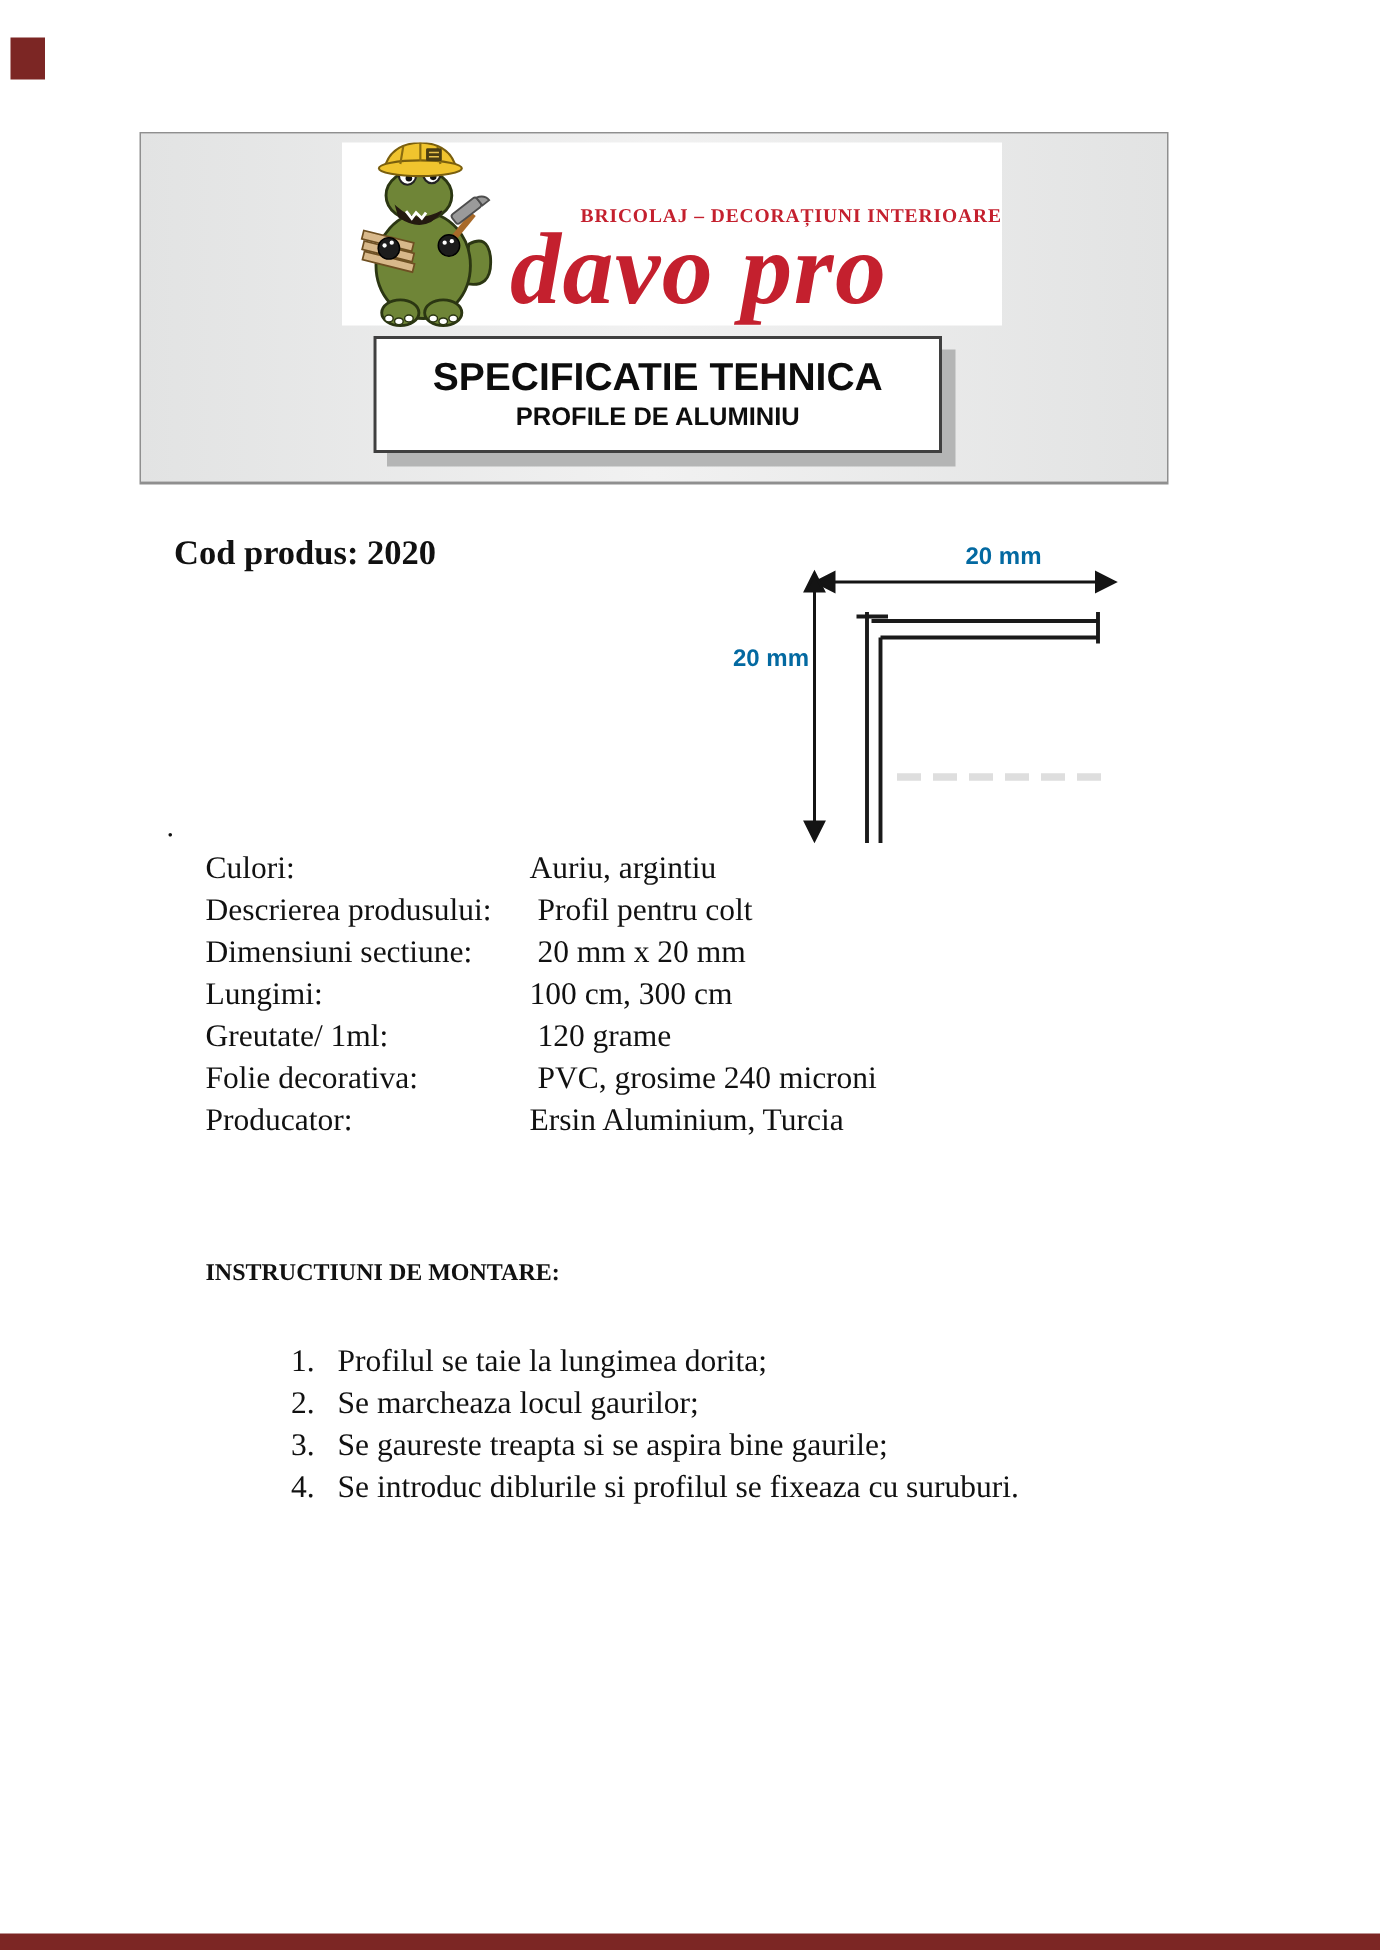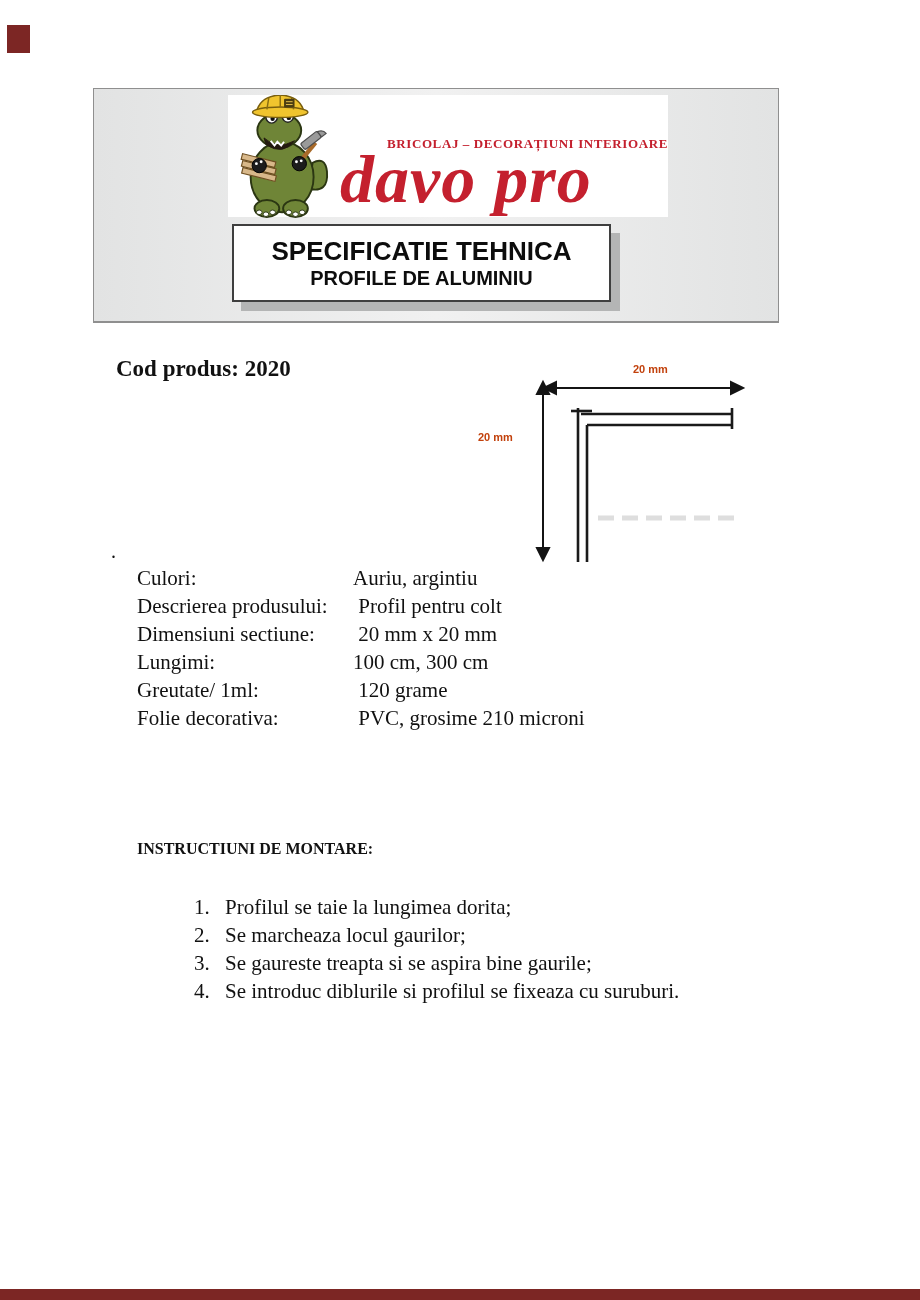--- a/index.html
+++ b/index.html
@@ -16,33 +16,33 @@
          background:linear-gradient(90deg,#e2e3e3,#f1f1f1 50%,#e2e3e3);
          border:1px solid #8f8f8f;border-bottom-width:2px;}
   .logo-band{left:228px;top:95px;width:440px;height:122px;background:#ffffff;}
   .mascot{left:236px;top:95px;}
   .tagline{left:387px;top:136px;width:260px;white-space:nowrap;
            font-family:Liberation Serif, serif;font-weight:bold;font-size:13px;
            letter-spacing:0.6px;color:#c4202e;}
   .brand{left:340px;top:142px;font-family:"Liberation Serif",serif;font-weight:bold;
          font-size:68px;line-height:1.1;color:#c4202e;letter-spacing:1px;font-style:italic;}
 
-  .title-box{left:232px;top:224px;width:375px;height:74px;background:#fff;
+  .title-box{left:249px;top:224px;width:375px;height:74px;background:#fff;
              border:2px solid #3f3f3f;box-shadow:9px 9px 0 #b4b5b5;
              display:flex;flex-direction:column;align-items:center;justify-content:center;
              font-family:"Liberation Sans",sans-serif;font-weight:bold;color:#0d0d0d;}
   .title-line1{font-size:26px;line-height:30px;}
-  .title-line2{font-size:20px;line-height:24px;}
+  .title-line2{font-size:17px;line-height:24px;}
 
   .cod{left:116px;top:356px;font-weight:bold;font-size:23px;}
 
   
   .diagram{left:470px;top:355px;width:320px;height:215px;}
-  .dim-label{font-family:"Liberation Sans",sans-serif;font-weight:bold;font-size:11px;
-             color:#c2410c;width:72px;}
+  .dim-label{font-family:"Liberation Sans",sans-serif;font-weight:bold;font-size:16px;
+             color:#0369a1;text-align:center;width:72px;}
   .dim-top{left:633px;top:363px;}
   .dim-left{left:478px;top:431px;}
 
   .stray-dot{left:111px;top:540px;font-size:20px;}
 
   
   .specs{left:137px;top:564px;width:720px;font-size:21px;line-height:28px;}
   .spec-row{display:flex;}
   .spec-label{flex:0 0 216px;}
   .spec-value{flex:1;white-space:pre;}
@@ -175,21 +175,25 @@
     <div class="spec-row">
       <span class="spec-label">Lungimi:</span>
       <span class="spec-value">100 cm, 300 cm</span>
     </div>
     <div class="spec-row">
       <span class="spec-label">Greutate/ 1ml:</span>
       <span class="spec-value"> 120 grame</span>
     </div>
     <div class="spec-row">
       <span class="spec-label">Folie decorativa:</span>
-      <span class="spec-value"> PVC, grosime 210 microni</span>
+      <span class="spec-value"> PVC, grosime 240 microni</span>
+    </div>
+    <div class="spec-row">
+      <span class="spec-label">Producator:</span>
+      <span class="spec-value">Ersin Aluminium, Turcia</span>
     </div>
   </div>
 
   <div class="abs instr-heading">INSTRUCTIUNI DE MONTARE:</div>
 
   <div class="abs instr-list">
     <div class="instr-item">
       <span class="instr-num">1.</span>
       <span class="instr-text">Profilul se taie la lungimea dorita;</span>
     </div>

